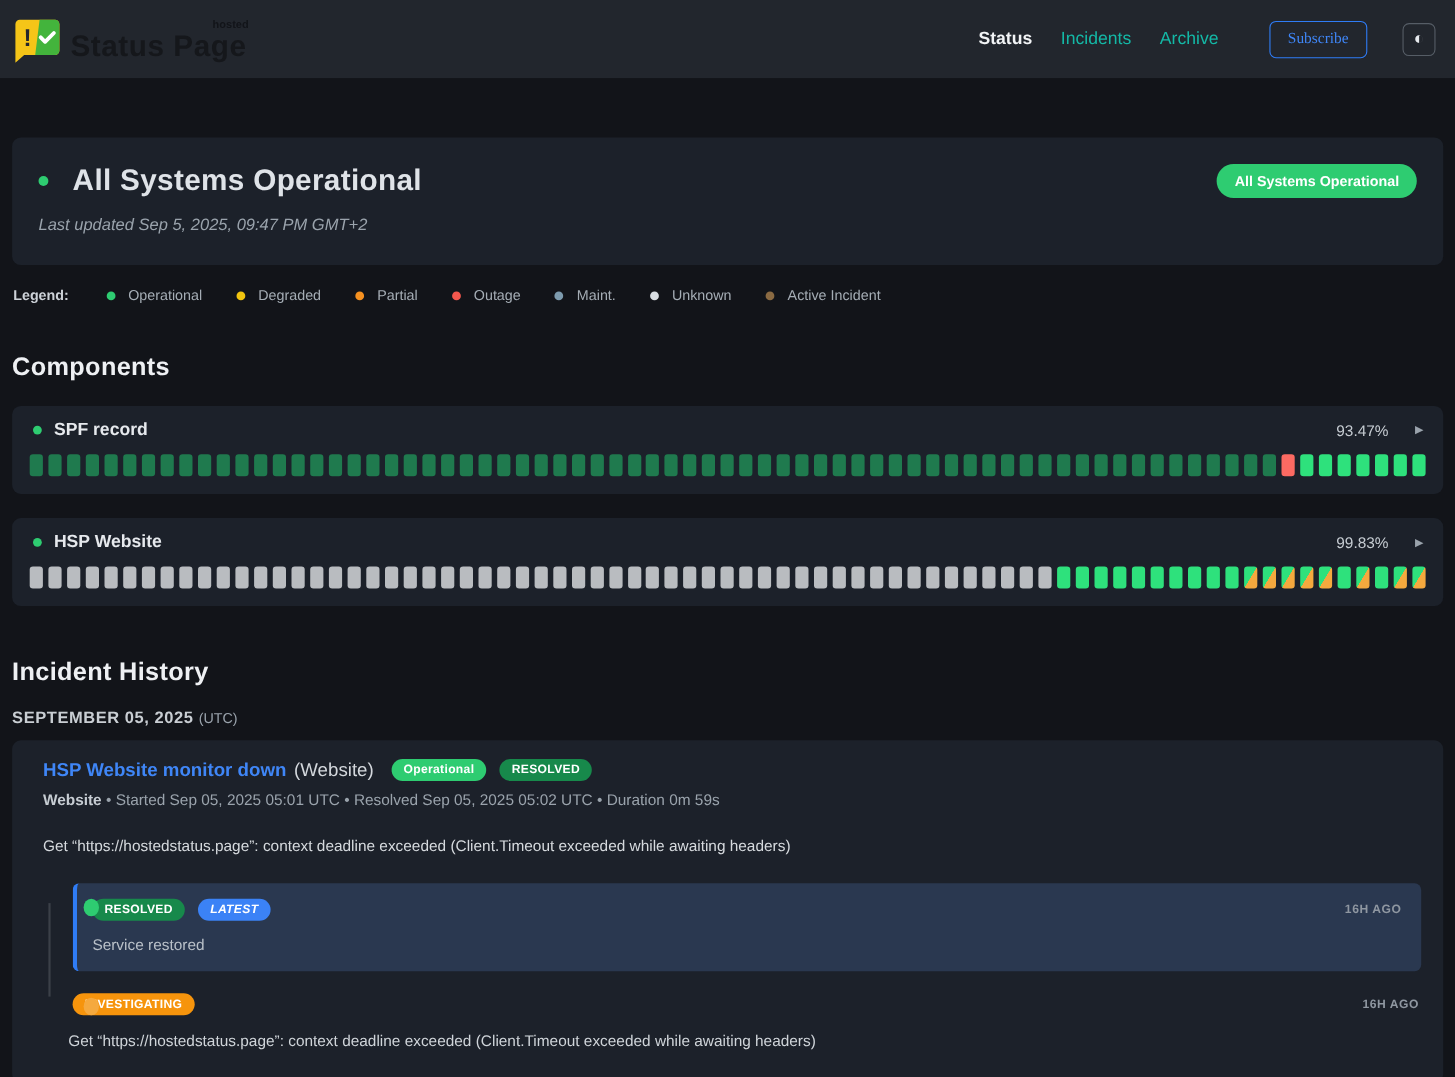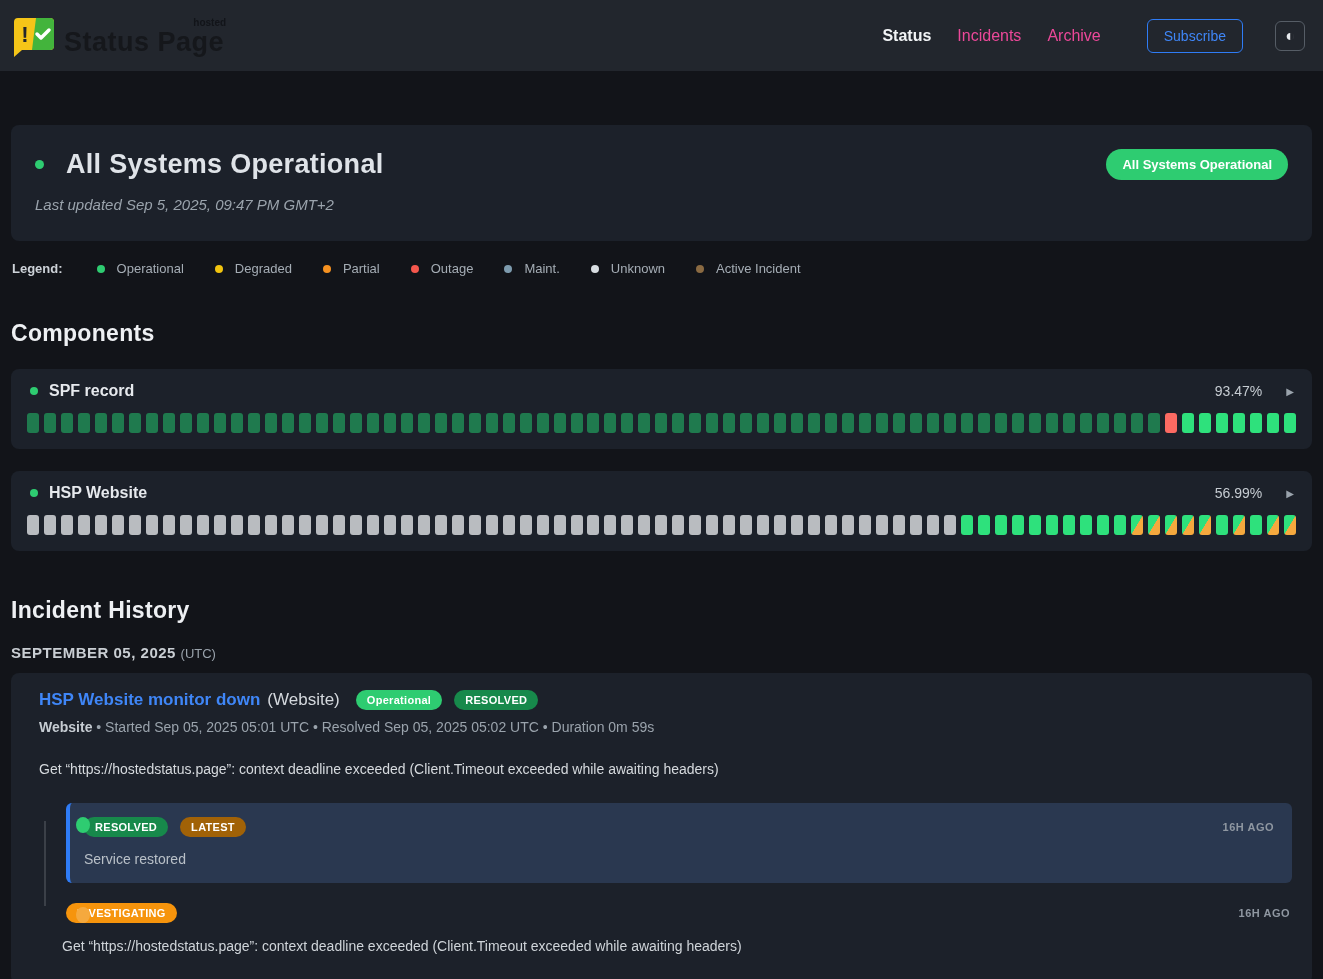--- a/index.html
+++ b/index.html
@@ -17,25 +17,25 @@
     padding:0 18px 0 12px;
   }
   .logo { display:flex; align-items:flex-end; gap:8px; cursor:pointer; position:relative; }
   .logo-icon { width:44px; height:44px; position:relative; }
   .logo-icon svg { display:block; }
   .logo-text-wrap { position:relative; padding-right:4px; }
   .logo-text { font-size:27px; font-weight:bold; color:#15171b; letter-spacing:0.5px; line-height:1.1; }
   .logo-sup { position:absolute; top:-11px; right:2px; font-size:10px; color:#121419; font-weight:bold; }
   .header-right { margin-left:auto; display:flex; align-items:center; gap:32px; }
   .nav { display:flex; align-items:center; gap:26px; margin-right:14px; }
-  .nav-item { font-size:16px; color:#ec4899; cursor:pointer; }
+  .nav-item { font-size:16px; color:#14b8a6; cursor:pointer; }
   .nav-item.active { color:#f2f4f6; font-weight:bold; }
   .subscribe-btn {
     background:transparent; border:1px solid #2f7cf6; color:#3f86f7;
-    font-size:14px; font-family:Liberation Sans, sans-serif; padding:8px 16px; border-radius:6px; cursor:pointer;
+    font-size:14px; font-family:Liberation Serif, serif; padding:8px 16px; border-radius:6px; cursor:pointer;
   }
   .theme-btn {
     background:transparent; border:1px solid #565d66; color:#e7eaee;
     width:30px; height:30px; border-radius:6px; font-size:16px; line-height:1;
     cursor:pointer; display:flex; align-items:center; justify-content:center;
   }
   
   .container { padding:0 11px; }
   
   .overall-card {
@@ -275,21 +275,21 @@
           <span class="bar bar-g"></span>
           <span class="bar bar-g"></span>
           <span class="bar bar-g"></span>
         </div>
       </div>
       <div class="component-card">
         <div class="component-head">
           <span class="component-dot" style="background: rgb(46, 204, 113);"></span>
           <span class="component-name">HSP Website</span>
           <span class="component-right">
-            <span class="component-uptime">56.99%</span>
+            <span class="component-uptime">99.83%</span>
             <button class="expander">▶</button>
           </span>
         </div>
         <div class="bars">
           <span class="bar bar-u"></span>
           <span class="bar bar-u"></span>
           <span class="bar bar-u"></span>
           <span class="bar bar-u"></span>
           <span class="bar bar-u"></span>
           <span class="bar bar-u"></span>
@@ -388,21 +388,21 @@
 
     <div class="timeline">
       <div class="timeline-line"></div>
       <div id="timeline-entries">
           <div class="tl-entry">
             <span class="tl-dot" style="background: rgb(46, 204, 113); top: 14px;"></span>
             <div>
               <div class="tl-box">
                 <div class="tl-head">
                   <span class="badge" style="background: rgb(23, 137, 75);">RESOLVED</span>
-                  <span class="badge" style="background: #a16207;">LATEST</span>
+                  <span class="badge" style="background: #3b82f6; font-style: italic;">LATEST</span>
                   <span class="tl-time">16H AGO</span>
                 </div>
                 <div class="tl-text">Service restored</div>
               </div>
             </div>
           </div>
           <div class="tl-entry">
             <span class="tl-dot" style="background: rgb(245, 169, 62); top: 6px;"></span>
             <div>
               <div class="tl-plain">

